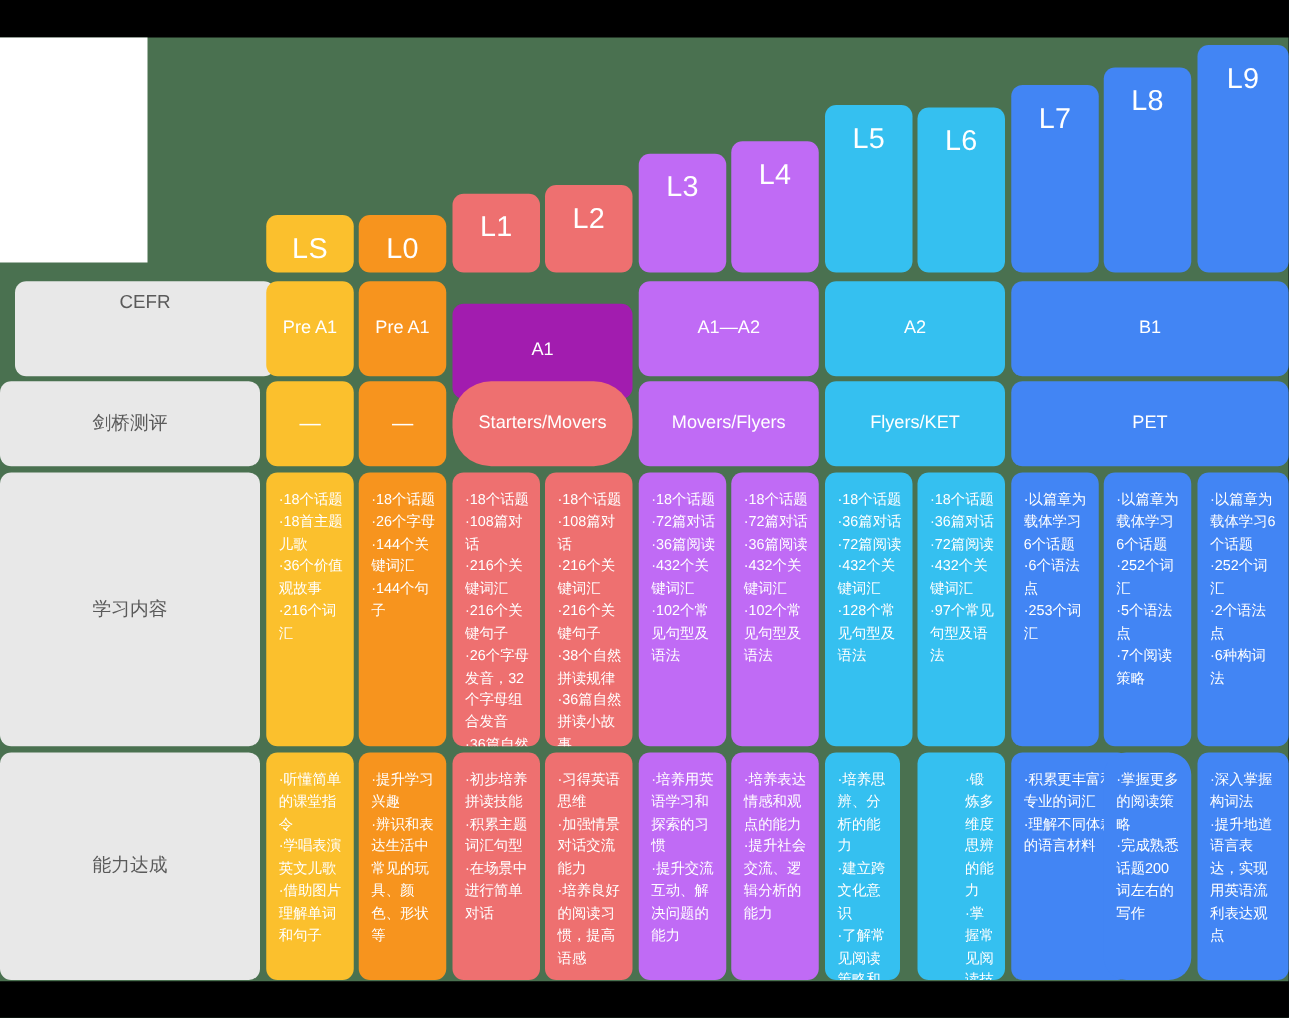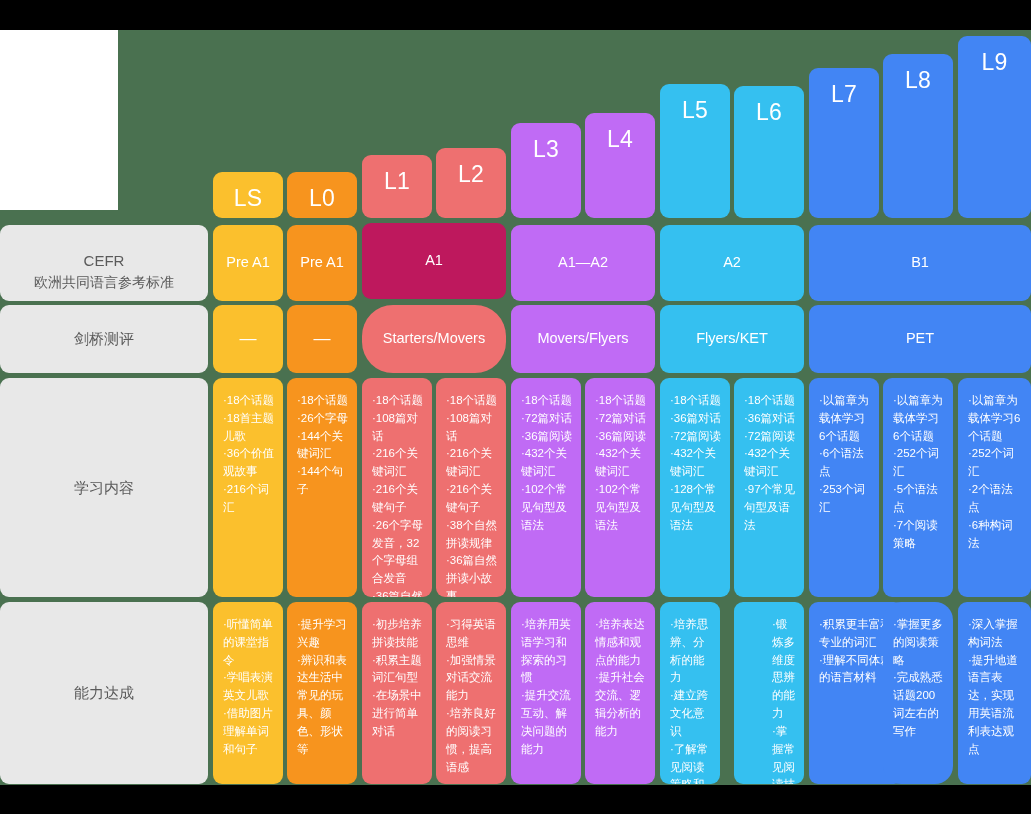--- a/index.html
+++ b/index.html
@@ -109,36 +109,35 @@
         <span class="lbl">L7</span>
       </div>
       <div class="bar" style="left: 883px; top: 54px; width: 70px; height: 164px; background: rgb(66, 133, 244);">
         <span class="lbl">L8</span>
       </div>
       <div class="bar" style="left: 958px; top: 36px; width: 73px; height: 182px; background: rgb(66, 133, 244);">
         <span class="lbl">L9</span>
       </div>
     </div>
   <div id="grid">
-      <div class="cell label" style="left: 0px; top: 225px; width: 208px; height: 76px; display: block; padding-top: 25px; text-align: center;">
+      <div class="cell label" style="left: 12px; top: 225px; width: 208px; height: 76px; display: block; padding-top: 6px; text-align: center;">
         <div>CEFR</div>
-        <div class="sub">欧洲共同语言参考标准</div>
       </div>
       <div class="cell label" style="left: 0px; top: 305px; width: 208px; height: 68px;">
         <div>剑桥测评</div>
       </div>
       <div class="cell label" style="left: 0px; top: 378px; width: 208px; height: 219px;">
         <div>学习内容</div>
       </div>
       <div class="cell label" style="left: 0px; top: 602px; width: 208px; height: 182px;">
         <div>能力达成</div>
       </div>
       <div class="cell " style="left: 213px; top: 225px; width: 70px; height: 76px; background: rgb(251, 192, 45);">Pre A1</div>
       <div class="cell " style="left: 287px; top: 225px; width: 70px; height: 76px; background: rgb(247, 148, 30);">Pre A1</div>
-      <div class="cell " style="left: 362px; top: 223px; width: 144px; height: 76px; background: #be185d;">A1</div>
+      <div class="cell " style="left: 362px; top: 243px; width: 144px; height: 76px; background: #a21caf;">A1</div>
       <div class="cell " style="left: 511px; top: 225px; width: 144px; height: 76px; background: rgb(192, 107, 245);">A1—A2</div>
       <div class="cell " style="left: 660px; top: 225px; width: 144px; height: 76px; background: rgb(53, 192, 240);">A2</div>
       <div class="cell " style="left: 809px; top: 225px; width: 222px; height: 76px; background: rgb(66, 133, 244);">B1</div>
       <div class="cell dash" style="left: 213px; top: 305px; width: 70px; height: 68px; background: rgb(251, 192, 45);">—</div>
       <div class="cell dash" style="left: 287px; top: 305px; width: 70px; height: 68px; background: rgb(247, 148, 30);">—</div>
       <div class="cell " style="left: 362px; top: 305px; width: 144px; height: 68px; background: rgb(238, 112, 112); border-radius: 31px;">Starters/Movers</div>
       <div class="cell " style="left: 511px; top: 305px; width: 144px; height: 68px; background: rgb(192, 107, 245);">Movers/Flyers</div>
       <div class="cell " style="left: 660px; top: 305px; width: 144px; height: 68px; background: rgb(53, 192, 240);">Flyers/KET</div>
       <div class="cell " style="left: 809px; top: 305px; width: 222px; height: 68px; background: rgb(66, 133, 244);">PET</div>
       <div class="cell body" style="left: 213px; top: 378px; width: 70px; height: 219px; background: rgb(251, 192, 45);">·18个话题

